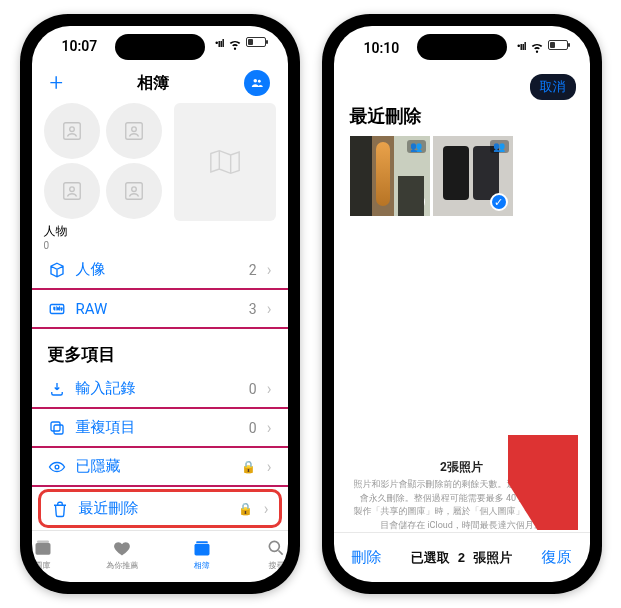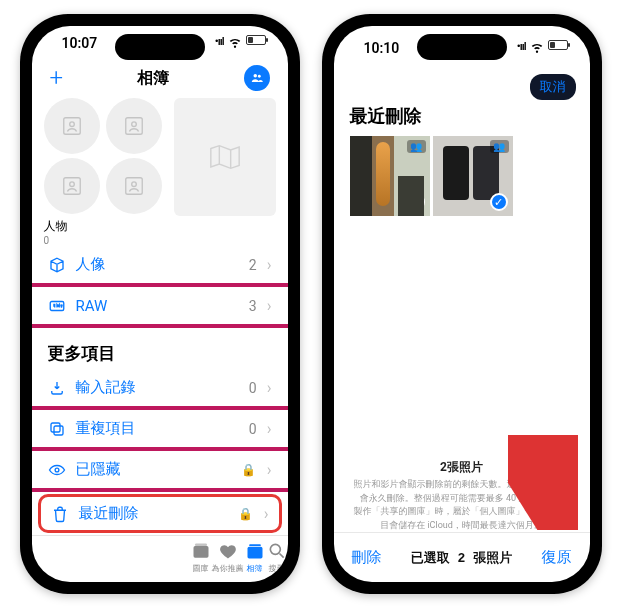--- a/index.html
+++ b/index.html
@@ -49,29 +49,29 @@
   .people-col { width:120px; }
   .people-grid { display:grid; grid-template-columns:1fr 1fr; gap:4px;}
   .pcircle { width:56px; height:56px; background:#eee; border-radius:50%; display:flex; align-items:center; justify-content:center;}
   .pcircle svg { width:22px; height:22px; opacity:.4;}
   .place-col { flex:1; }
   .place-box { width:100%; height:118px; background:#f1f1f1; border-radius:6px; display:flex; align-items:center; justify-content:center;}
   .place-box svg { width:34px; height:30px; opacity:.35;}
   .glabel { font-size:12px; margin-top:4px;}
   .gcount { font-size:10px; color:#888;}
   .section { padding: 14px 16px 4px; font-size:17px; font-weight:700;}
-  .row { display:flex; align-items:center; padding:9px 16px; font-size:15px; border-bottom:4px solid #be185d; gap:10px;}
+  .row { display:flex; align-items:center; padding:9px 16px; font-size:15px; border-bottom:2px solid #be185d; gap:10px;}
   .row .ic { width:18px; height:18px; display:flex; align-items:center; justify-content:center;}
   .row .lbl { color:#0a7aff; flex:0 0 auto;}
   .row .sp { flex:1;}
   .row .cnt { color:#888; font-size:14px;}
   .row .chev { color:#c0c0c0; font-size:16px;}
   .row .lock { color:#bbb; font-size:12px;}
   .highlight { border:3px solid #e53935; border-radius:10px; margin:2px 6px; padding:7px 10px;}
-  .tabbar { margin-top:auto; height:58px; border-top:1px solid #e5e5e5; display:flex; align-items:center; justify-content:flex-end; padding-bottom:4px;}
+  .tabbar { margin-top:auto; height:58px; border-top:1px solid #e5e5e5; display:flex; align-items:center; justify-content:space-between; padding-bottom:4px;}
   .tab { display:flex; flex-direction:column; align-items:center; gap:2px; font-size:8px; color:#8a8a8a;}
   .tab.active { color:#0a7aff;}
   .tab svg { width:22px; height:20px;}
   
   .nav2 { display:flex; justify-content:flex-end; padding:4px 14px 2px;}
   .cancel-pill { background:#0f172a; color:#0a7aff; font-size:13px; padding:4px 10px; border-radius:12px;}
   .r-title { font-size:18px; font-weight:700; padding:2px 16px 8px;}
   .thumbs { display:flex; gap:3px; padding:0 16px;}
   .thumb { width:80px; height:80px; background:#888; position:relative; overflow:hidden;}
   .thumb1 { background:linear-gradient(90deg,#2b2b26 0 28%, #8a6f4e 28% 55%, #c9cfbf 55% 100%);}

